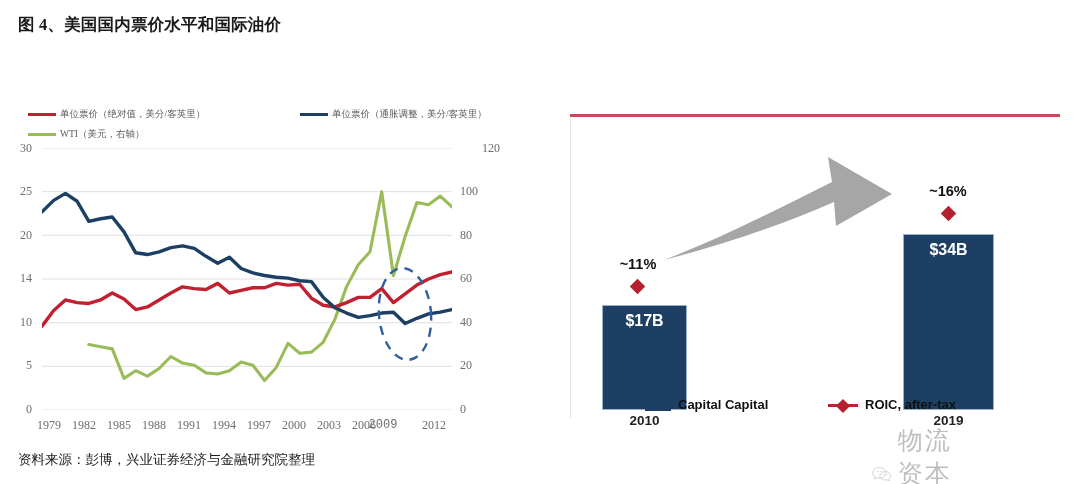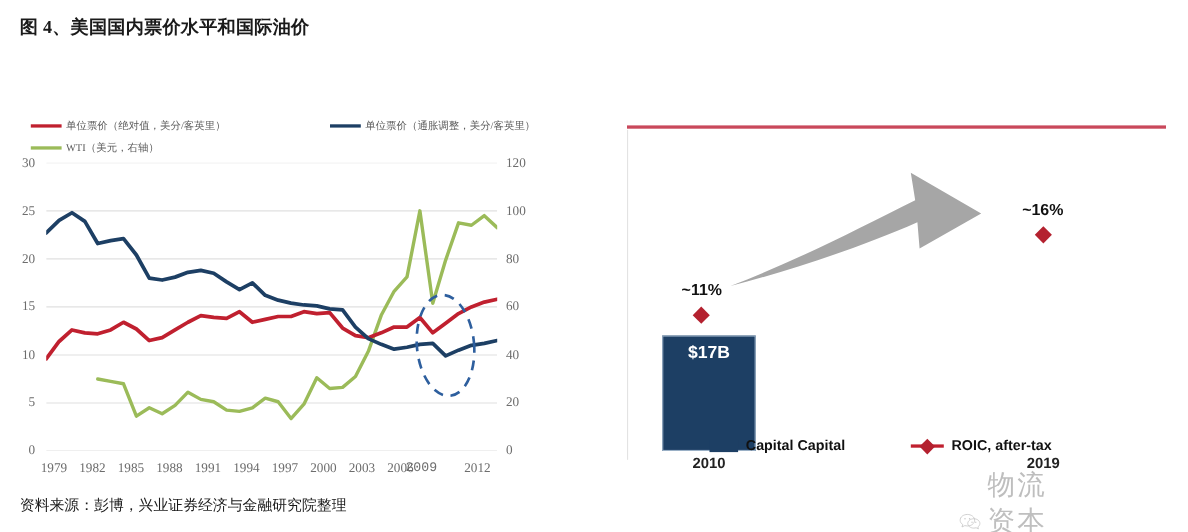--- a/index.html
+++ b/index.html
@@ -111,26 +111,26 @@
     <div class="legend4" id="leg4-b">
       <span class="swatch" style="background:#1d3f64"></span><span>单位票价（通胀调整，美分/客英里）</span>
     </div>
     <div class="legend4" id="leg4-c">
       <span class="swatch" style="background:#9bbb59"></span><span>WTI（美元，右轴）</span>
     </div>
 
     <div class="axlab4" style="left:2px;top:101px;width:30px;">30</div>
     <div class="axlab4" style="left:2px;top:144px;width:30px;">25</div>
     <div class="axlab4" style="left:2px;top:188px;width:30px;">20</div>
-    <div class="axlab4" style="left:2px;top:231px;width:30px;">15</div>
+    <div class="axlab4" style="left:2px;top:231px;width:30px;">14</div>
     <div class="axlab4" style="left:2px;top:275px;width:30px;">10</div>
     <div class="axlab4" style="left:2px;top:318px;width:30px;">5</div>
     <div class="axlab4" style="left:2px;top:362px;width:30px;">0</div>
 
-    <div class="axlab4 r" style="left:460px;top:101px;width:40px;">120</div>
+    <div class="axlab4 r" style="left:460px;top:101px;width:40px;text-align:right;">120</div>
     <div class="axlab4 r" style="left:460px;top:144px;width:40px;">100</div>
     <div class="axlab4 r" style="left:460px;top:188px;width:40px;">80</div>
     <div class="axlab4 r" style="left:460px;top:231px;width:40px;">60</div>
     <div class="axlab4 r" style="left:460px;top:275px;width:40px;">40</div>
     <div class="axlab4 r" style="left:460px;top:318px;width:40px;">20</div>
     <div class="axlab4 r" style="left:460px;top:362px;width:40px;">0</div>
 
     <div class="xlab4" style="left:29px;top:378px;">1979</div>
     <div class="xlab4" style="left:64px;top:378px;">1982</div>
     <div class="xlab4" style="left:99px;top:378px;">1985</div>
@@ -177,20 +177,23 @@
 
     <div class="roic-lab" style="left:58px;top:216px;width:80px;">~11%</div>
     <div class="roic-dia" style="left:92px;top:241px;"></div>
     <div class="bar5" style="left:62px;top:265px;width:85px;height:105px;">
       <span class="bval">$17B</span>
     </div>
     <div class="bar5-x" style="left:62px;top:373px;width:85px;">2010</div>
 
     <div class="roic-lab" style="left:368px;top:143px;width:80px;">~16%</div>
     <div class="roic-dia" style="left:403px;top:168px;"></div>
+    <div class="bar5" style="left:363px;top:194px;width:91px;height:176px;">
+      <span class="bval">$34B</span>
+    </div>
     <div class="bar5-x" style="left:363px;top:373px;width:91px;">2019</div>
 
     <div class="legend5" id="leg5-a">
       <span class="leg5-box"></span><span>Capital Capital</span>
     </div>
     <div class="legend5" id="leg5-b">
       <span class="leg5-marker"><i></i><b></b></span><span>ROIC, after-tax</span>
     </div>
   </div>
 

